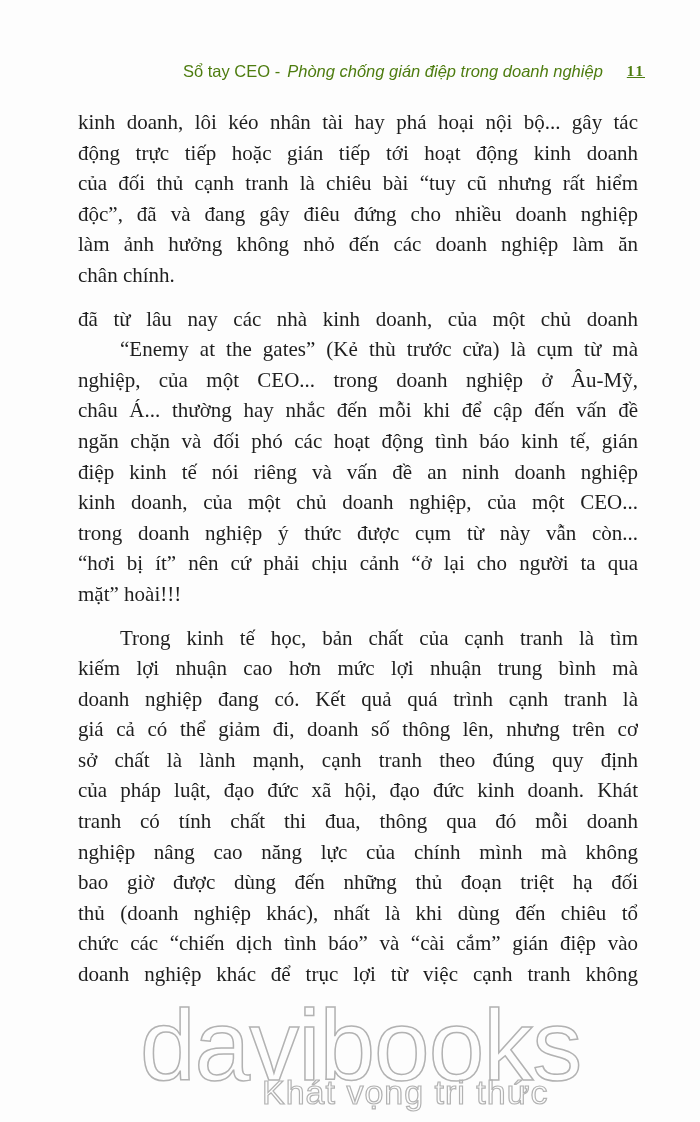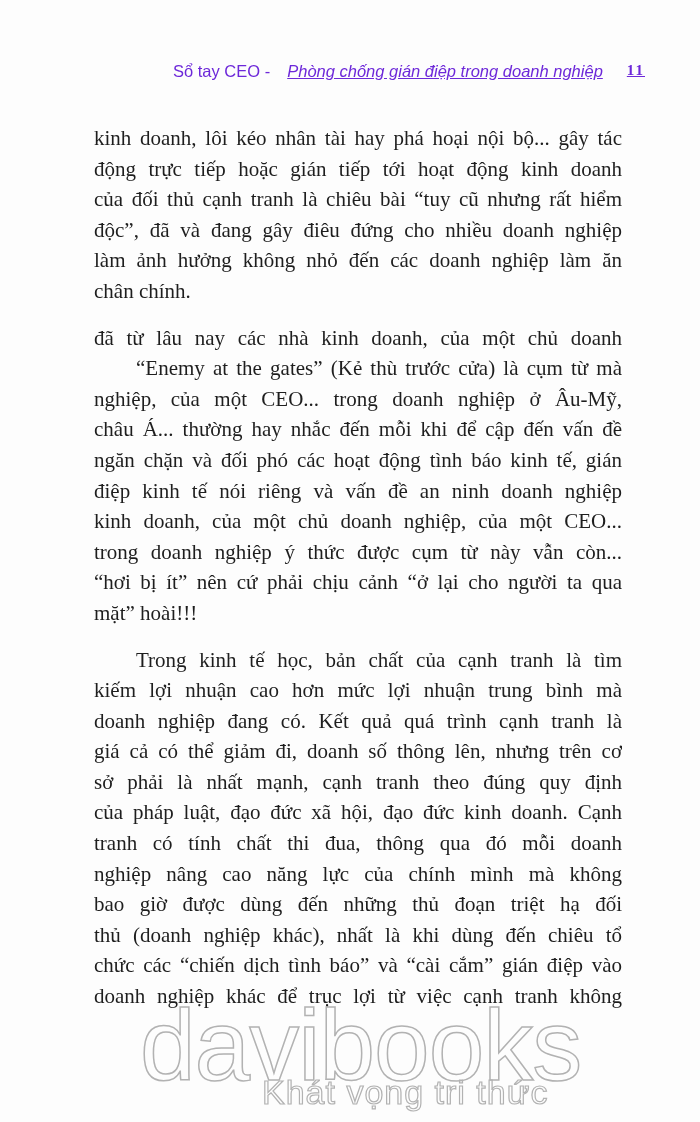--- a/index.html
+++ b/index.html
@@ -12,41 +12,41 @@
   }
   .page {
     position: absolute; inset: 0;
     background: #fdfdfd;
   }
   
   .hdr {
     position: absolute;
     top: 62px; right: 55px;
     display: flex;
-    align-items: flex-start;
+    align-items: center;
     white-space: pre;
-    color: #6d28d9;
+    color: #4d7c0f;
     font-family: "Liberation Sans", sans-serif;
     font-size: 16.5px;
   }
   .hdr .book { font-style: normal; }
-  .hdr .chap { font-style: italic; margin-left: 17px; text-decoration: underline; }
+  .hdr .chap { font-style: italic; margin-left: 7px; }
   .hdr .pno  {
     margin-left: 24px;
     font-family: "Liberation Serif", serif;
     font-size: 15px; font-weight: bold; letter-spacing: 2px; text-decoration: underline;
   }
   
   .textcol {
     position: absolute;
     left: 78px; top: 107px; width: 560px;
     color: #1e1e1e;
     z-index: 2;
   }
-  .para { margin: 16px; }
+  .para { margin: 0; }
   .para + .para { margin-top: 13px; }
   .ln {
     font-size: 21px;
     line-height: 30.6px;
     max-height: 31px;
     overflow: hidden;
     text-align: justify;
     text-align-last: justify;
     text-justify: inter-word;
   }
@@ -105,22 +105,22 @@
       <div class="ln">trong doanh nghiệp ý thức được cụm từ này vẫn còn...</div>
       <div class="ln">“hơi bị ít” nên cứ phải chịu cảnh “ở lại cho người ta qua</div>
       <div class="ln end">mặt” hoài!!!</div>
     </div>
 
     <div class="para">
       <div class="ln ind">Trong kinh tế học, bản chất của cạnh tranh là tìm</div>
       <div class="ln">kiếm lợi nhuận cao hơn mức lợi nhuận trung bình mà</div>
       <div class="ln">doanh nghiệp đang có. Kết quả quá trình cạnh tranh là</div>
       <div class="ln">giá cả có thể giảm đi, doanh số thông lên, nhưng trên cơ</div>
-      <div class="ln">sở phải là nhất mạnh, cạnh tranh theo đúng quy định</div>
-      <div class="ln">của pháp luật, đạo đức xã hội, đạo đức kinh doanh. Cạnh</div>
+      <div class="ln">sở chất là lành mạnh, cạnh tranh theo đúng quy định</div>
+      <div class="ln">của pháp luật, đạo đức xã hội, đạo đức kinh doanh. Khát</div>
       <div class="ln">tranh có tính chất thi đua, thông qua đó mỗi doanh</div>
       <div class="ln">nghiệp nâng cao năng lực của chính mình mà không</div>
       <div class="ln">bao giờ được dùng đến những thủ đoạn triệt hạ đối</div>
       <div class="ln">thủ (doanh nghiệp khác), nhất là khi dùng đến chiêu tổ</div>
       <div class="ln">chức các “chiến dịch tình báo” và “cài cắm” gián điệp vào</div>
       <div class="ln">doanh nghiệp khác để trục lợi từ việc cạnh tranh không</div>
     </div>
 
   </div>
 

